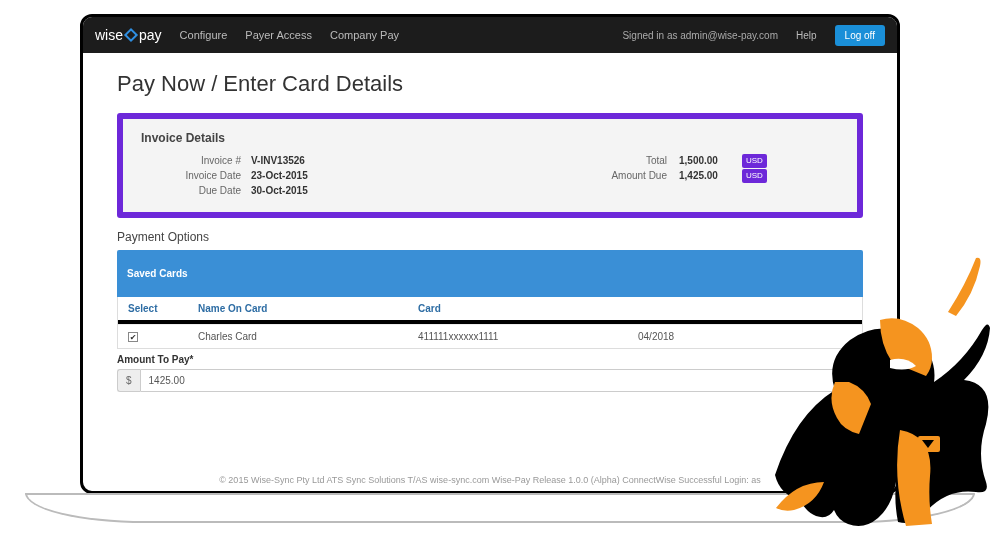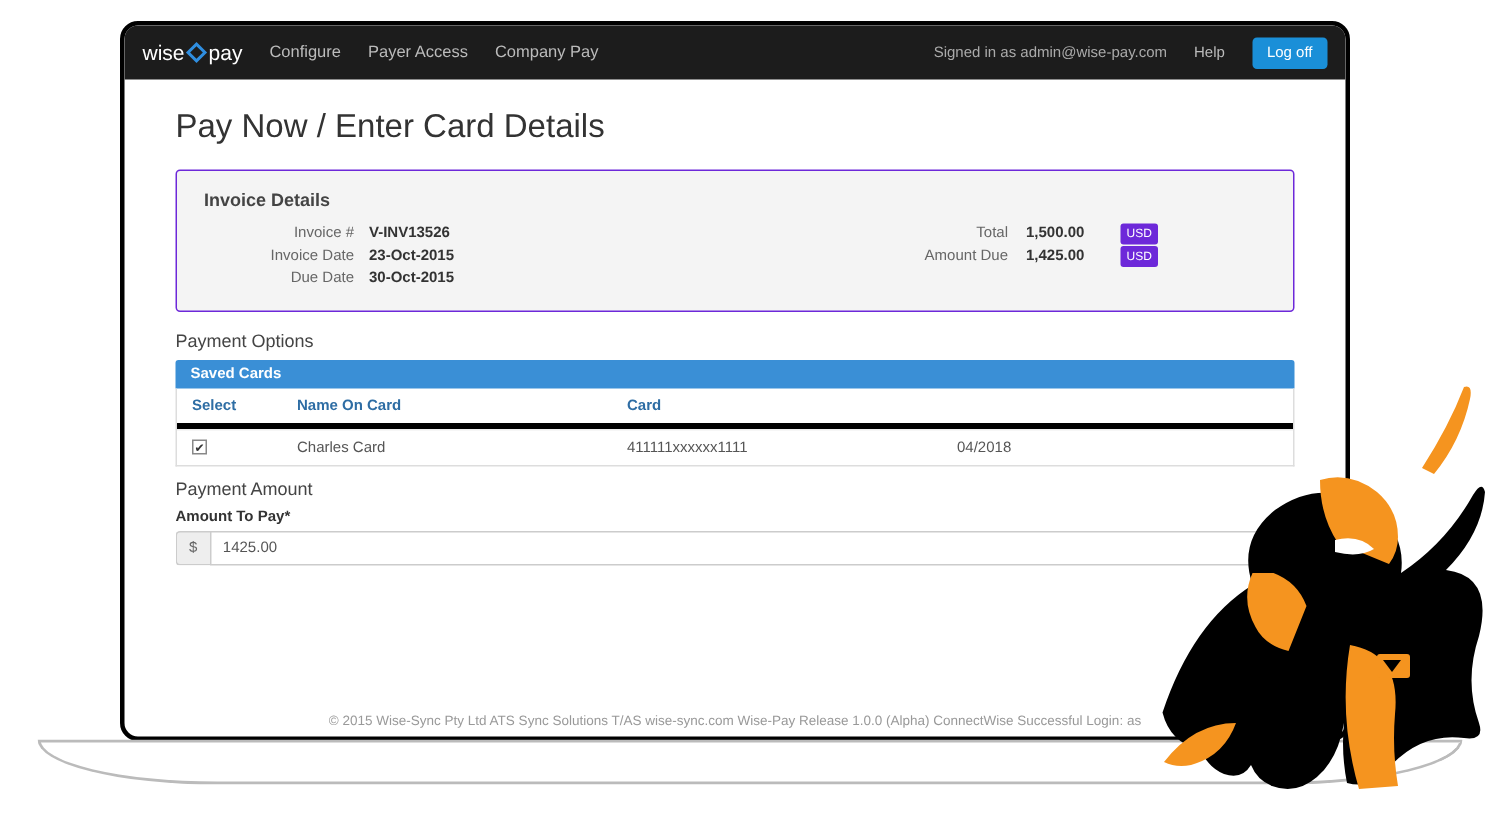--- a/index.html
+++ b/index.html
@@ -41,21 +41,21 @@
     .nav-spacer { flex:1; }
     .signed { color:#aaa; font-size:10px; }
     .help { color:#bbb; font-size:10px; cursor:pointer; }
     .btn-logoff { background:#1a8fd8; color:#fff; padding:5px 10px; border-radius:3px; font-size:10px; cursor:pointer; }
 
     .content { padding:18px 34px; color:#333; }
     .page-title { font-size:22px; font-weight:400; color:#333; margin-bottom:16px; }
 
     .panel {
       background:#f4f4f4;
-      border:1px solid #6d28d9;
+      border:6px solid #6d28d9;
       border-radius:3px;
       padding:12px 18px 14px 18px;
       margin-bottom:12px;
     }
     .panel-title { font-size:12px; font-weight:700; color:#444; margin-bottom:8px; }
     .inv-row { display:flex; font-size:10px; color:#555; }
     .inv-left { flex:1; }
     .inv-right { width:270px; }
     .kv { display:flex; line-height:1.5; }
     .kv .k { width:110px; text-align:right; padding-right:10px; color:#666; }
@@ -63,21 +63,21 @@
     .kv-r { display:flex; line-height:1.5; align-items:center; }
     .kv-r .k { width:110px; text-align:right; padding-right:12px; color:#666; }
     .kv-r .v { font-weight:700; color:#333; width:60px; }
     .cur-badge { background:#6d28d9; color:#fff; font-size:8px; padding:1px 4px; border-radius:2px; margin-left:3px; }
 
     .section-title { font-size:12px; color:#444; margin:8px 0 6px 0; }
     .radio-row { display:flex; align-items:center; gap:5px; font-size:10px; color:#555; margin-bottom:6px; }
     .radio { width:10px; height:10px; border:1px solid #888; border-radius:50%; display:inline-flex; align-items:center; justify-content:center; }
     .radio .dot { width:4px; height:4px; background:#555; border-radius:50%; }
 
-    .cards-header { background:#3a8fd6; color:#fff; font-size:10px; font-weight:700; padding:4px 10px; border-radius:2px 2px 0 0; }
+    .cards-header { background:#3a8fd6; color:#fff; font-size:10px; font-weight:700; padding:18px 10px; border-radius:2px 2px 0 0; }
     .table { border:1px solid #ddd; border-top:none; font-size:10px; }
     .thead, .trow { display:flex; padding:6px 10px; }
     .thead { border-bottom:4px solid #000000; color:#2e6da4; font-weight:700; }
     .trow { color:#555; border-top:1px solid #eee; }
     .col-select { width:70px; }
     .col-name { width:220px; }
     .col-card { width:220px; }
     .col-exp { flex:1; }
     .chk { display:inline-block; width:10px; height:10px; border:1px solid #888; font-size:8px; line-height:9px; text-align:center; color:#333; }
 
@@ -160,21 +160,20 @@
         <div class="col-card">Card</div>
       </div>
       <div class="trow">
         <div class="col-select"><span class="chk">✔</span></div>
         <div class="col-name">Charles Card</div>
         <div class="col-card">411111xxxxxx1111</div>
         <div class="col-exp">04/2018</div>
       </div>
     </div>
 
-    <div class="section-title">Payment Amount</div>
     <div class="amt-label">Amount To Pay*</div>
     <div class="input-group">
       <span class="input-addon">$</span>
       <input class="amt-input" value="1425.00" style="">
     </div>
 
     <div class="btn-confirm">Confirm</div>
   </div>
 
   <div class="footer">© 2015  Wise-Sync Pty Ltd  ATS Sync Solutions T/AS wise-sync.com   Wise-Pay Release 1.0.0 (Alpha)   ConnectWise Successful Login: as</div>

